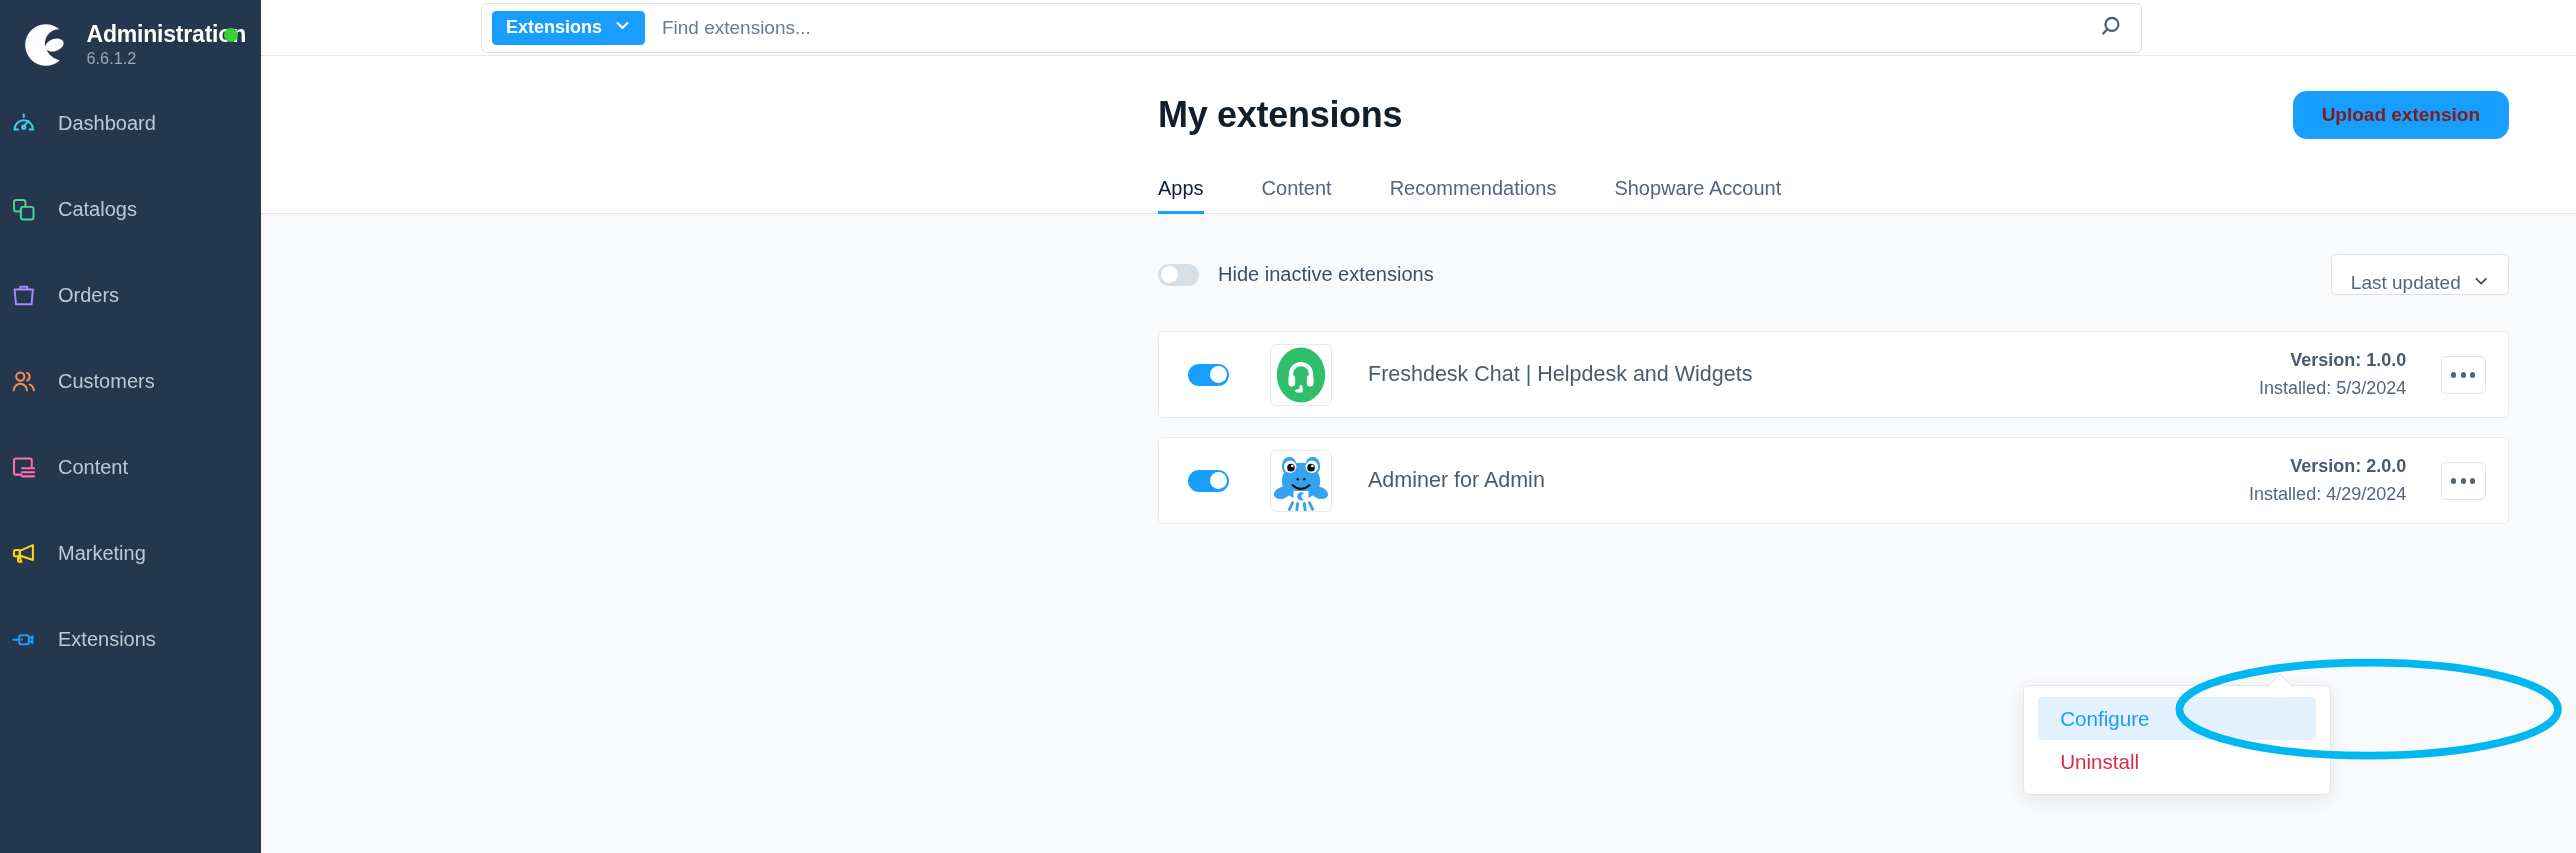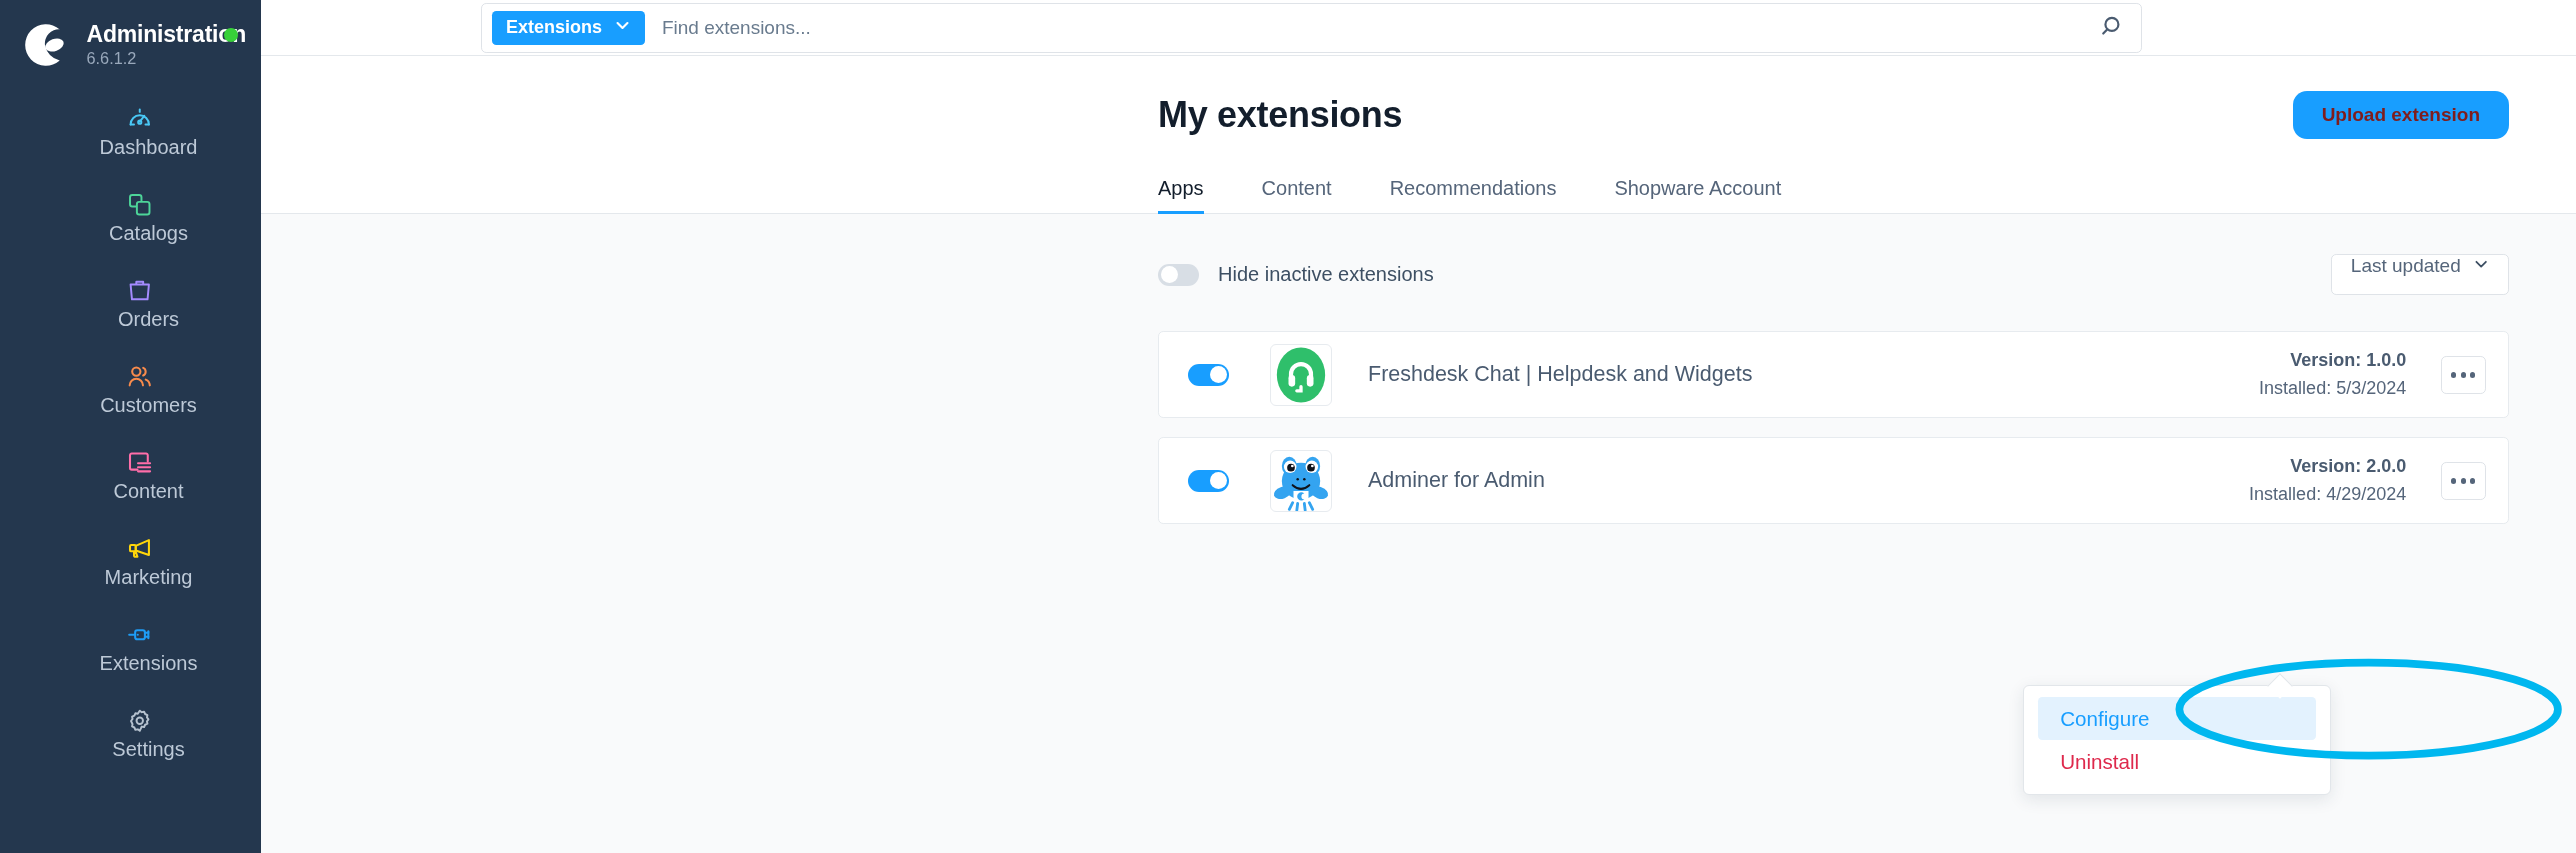--- a/index.html
+++ b/index.html
@@ -31,24 +31,23 @@
   }
   .brand-version { color: #99a8bb; font-size: 16.3px; margin-top: 2.6px; }
   .status-dot {
     position: absolute; top: 28px; right: 23px;
     width: 13.8px; height: 13.8px; border-radius: 50%;
     background: #37d039;
   }
   .nav { margin-top: 31px; }
   .nav-item {
     display: flex; align-items: center;
-    height: 43px; padding-left: 19px;
+    height: 43px; padding-left: 7px;
     margin-bottom: 43px;
     cursor: pointer;
-    flex-direction: column;
   }
   .nav-icon {
     width: 34px; height: 34px; flex: 0 0 34px;
     display: flex; align-items: center; justify-content: center;
   }
   .nav-label {
     margin-left: 17px;
     color: #bdc9d7; font-size: 20px;
   }
 
@@ -144,21 +143,21 @@
   .switch .knob {
     position: absolute; top: 2.6px; left: 2.6px;
     width: 17px; height: 17px; border-radius: 50%; background: #fff;
   }
   .switch.on { background: #189eff; }
   .switch.on .knob { left: 21.5px; }
   .toggle-label { font-size: 20px; color: #3d4f63; }
   .sort-btn {
     background: #fff; border: 0.9px solid #dfe3e8; border-radius: 5.2px;
     height: 41px; padding: 0 19px; font-size: 19px; color: #55657a;
-    display: flex; align-items: flex-start; gap: 12px; cursor: pointer;
+    display: flex; align-items: flex-end; gap: 12px; cursor: pointer;
     font-family: "Liberation Sans", sans-serif;
   }
 
   .ext-list { margin-top: 36px; }
   .ext-card {
     background: #fff; border: 0.9px solid #e7ebef; border-radius: 5.2px;
     height: 87px; display: flex; align-items: center;
     padding: 0 22.4px 0 29px; margin-bottom: 19px;
     position: relative;
     gap: 12px;
@@ -303,29 +302,20 @@
           <svg viewBox="0 0 24 24" width="27.5" height="27.5" fill="none" stroke="#1e9cf5" stroke-width="1.8" stroke-linecap="round">
             <rect x="8" y="8" width="8.5" height="8" rx="1.8"></rect>
             <path d="M16.5 10.3h3M16.5 13.7h3M8 12H2.8"></path>
             <path d="M19.5 9v6"></path>
             <circle cx="10.3" cy="12" r="0.9" fill="#1e9cf5" stroke="none"></circle>
           </svg>
         </span>
         <span class="nav-label">Extensions</span>
       </div>
 
-      <div class="nav-item">
-        <span class="nav-icon">
-          <svg viewBox="0 0 24 24" width="27.5" height="27.5" fill="none" stroke="#b6c2cf" stroke-width="1.7" stroke-linejoin="round">
-            <path d="M12 3.2l1.7 1.3 2.1-.4.9 2 2 .9-.4 2.1 1.3 1.7-1.3 1.7.4 2.1-2 .9-.9 2-2.1-.4L12 20.8l-1.7-1.3-2.1.4-.9-2-2-.9.4-2.1L4.4 12.2l1.3-1.7-.4-2.1 2-.9.9-2 2.1.4z"></path>
-            <circle cx="12" cy="12" r="2.8"></circle>
-          </svg>
-        </span>
-        <span class="nav-label">Settings</span>
-      </div>
 
     </nav>
   </aside>
 
   <section class="main">
 
     <div class="topbar">
       <div class="searchwrap">
         <button class="scope-btn">
           <span>Extensions</span>

